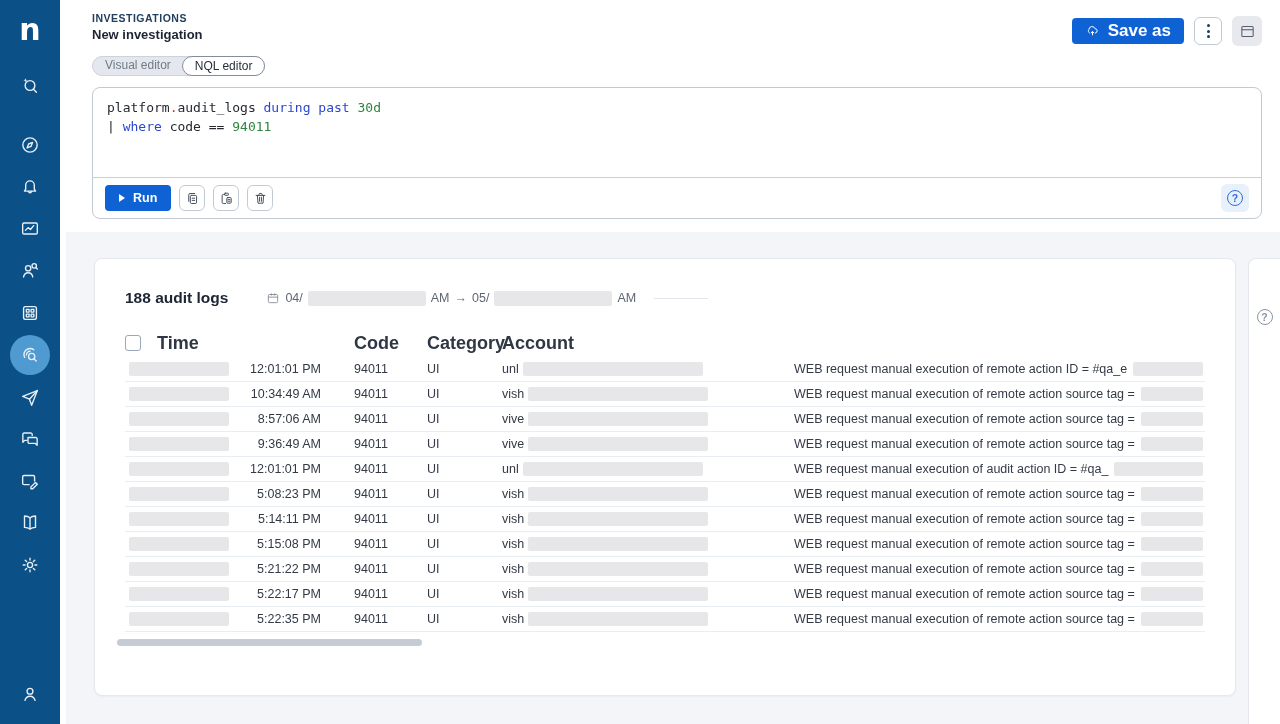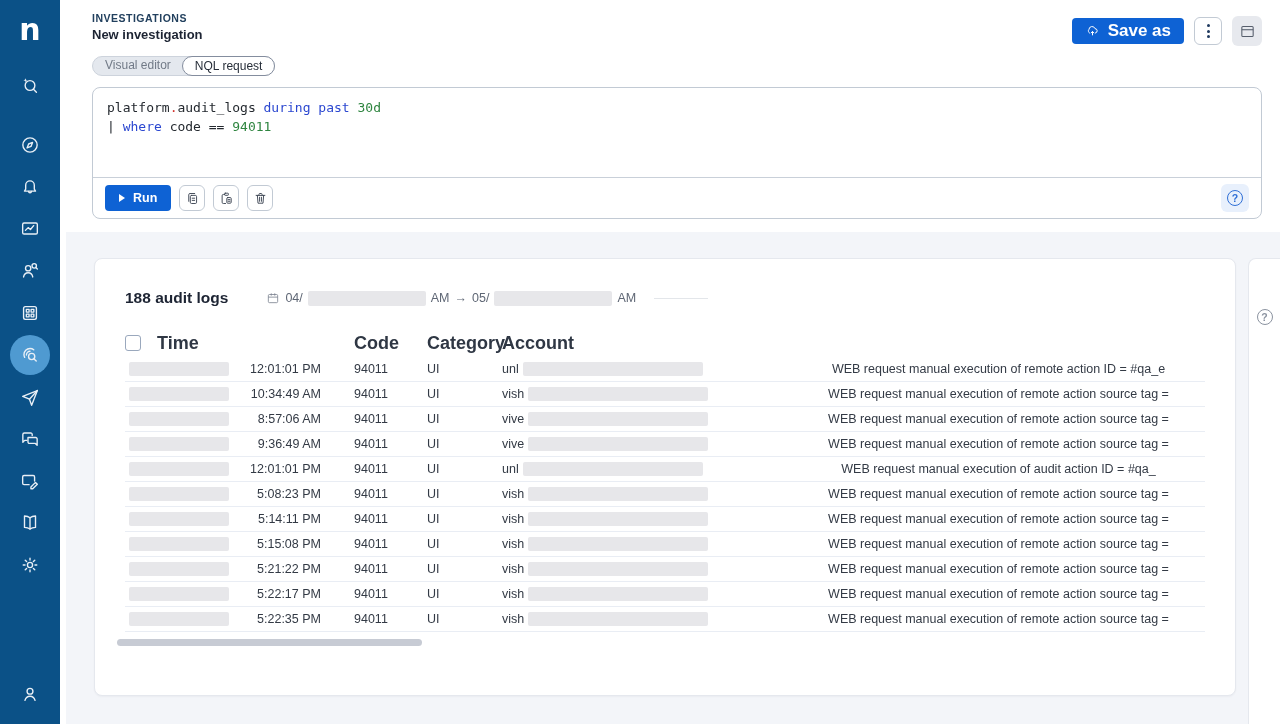--- a/index.html
+++ b/index.html
@@ -93,21 +93,21 @@
   .th-time{ margin-left:16px; }
 
   .rows{ }
   .row{ display:grid; grid-template-columns:229px 73px 75px 292px 1fr; align-items:center;
     height:25px; font-size:12.5px; color:#333a45; border-bottom:1px solid #e9edf4; cursor:pointer; }
   .cell-time{ display:flex; align-items:center; }
   .r-time{ width:100px; height:14px; margin-left:4px; flex:none; }
   .time-text{ width:86px; text-align:right; margin-left:6px; white-space:nowrap; }
   .cell-account{ display:flex; align-items:center; min-width:0; }
   .r-account{ width:180px; height:14px; margin-left:4px; flex:none; }
-  .cell-msg{ display:flex; align-items:center; min-width:0; padding-right:2px;flex-direction:column; }
+  .cell-msg{ display:flex; align-items:center; min-width:0; padding-right:2px; }
   .msg-text{ white-space:nowrap; }
   .r-msg{ flex:1; height:14px; margin-left:6px; min-width:40px; }
 
   .hscroll{ margin-top:7px; margin-left:-8px; width:305px; height:7px; border-radius:4px;
     background:#c7cbd4; cursor:grab; }
 
   .side-card{ position:absolute; top:26px; right:0; width:32px; bottom:-12px; background:#fff;
     border:1px solid #e5e8ee; border-right:none; border-radius:8px 0 0 8px; }
   .side-card .qmark{ margin:50px auto 0 auto; cursor:pointer; }
 </style>
@@ -231,21 +231,21 @@
         <div class="btn-panel">
           <svg viewBox="0 0 24 24">
             <rect x="4" y="5" width="16" height="14" rx="1.5"></rect>
               <line x1="4" y1="9.5" x2="20" y2="9.5"></line>
           </svg>
         </div>
       </div>
 
       <div class="segmented">
         <div class="segment">Visual editor</div>
-        <div class="segment active">NQL request</div>
+        <div class="segment active">NQL editor</div>
       </div>
 
       <div class="nql-box">
         <div class="nql-edit">
           <div><span class="tok-d">platform</span><span class="tok-r">.</span><span class="tok-d">audit_logs </span><span class="tok-k">during </span><span class="tok-k">past </span><span class="tok-g">30d</span></div>
           <div><span class="tok-d">| </span><span class="tok-k">where </span><span class="tok-d">code </span><span class="tok-d">== </span><span class="tok-g">94011</span></div>
         </div>
         <div class="nql-toolbar">
           <button class="btn-run">
             <span class="play"></span>

